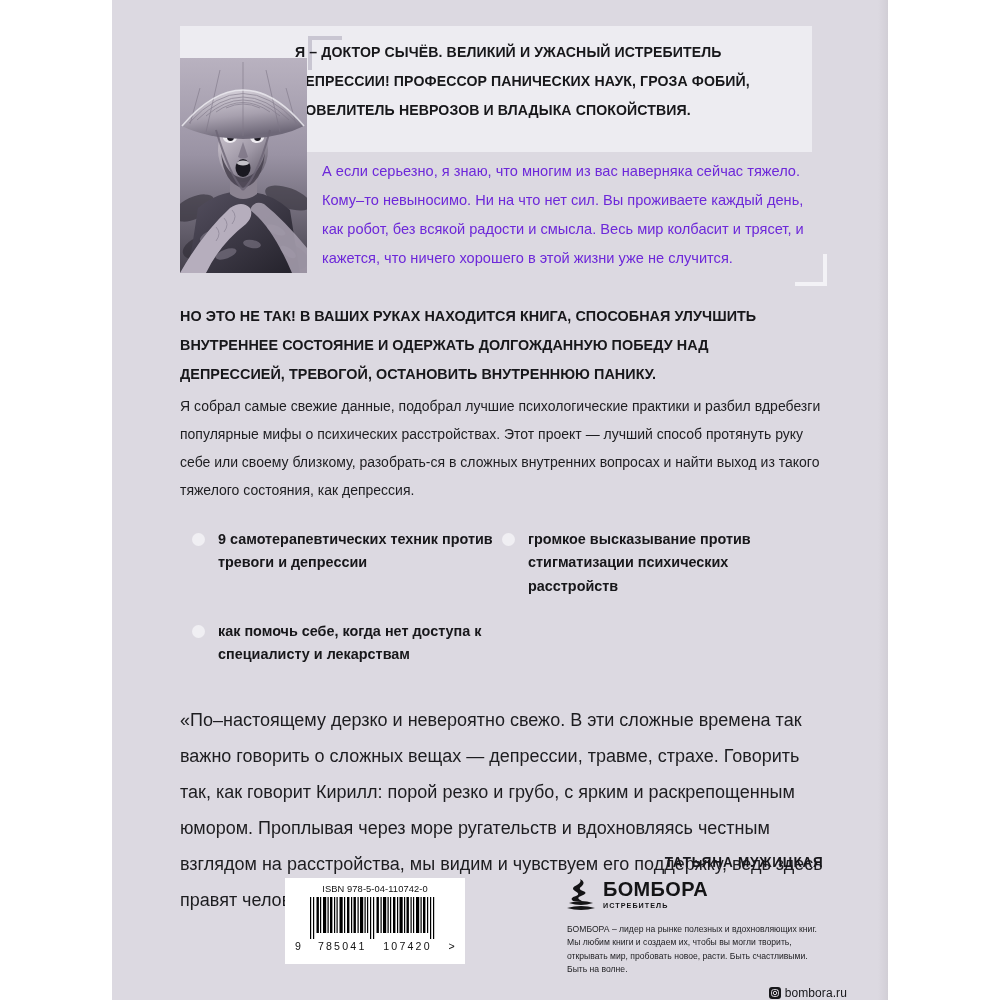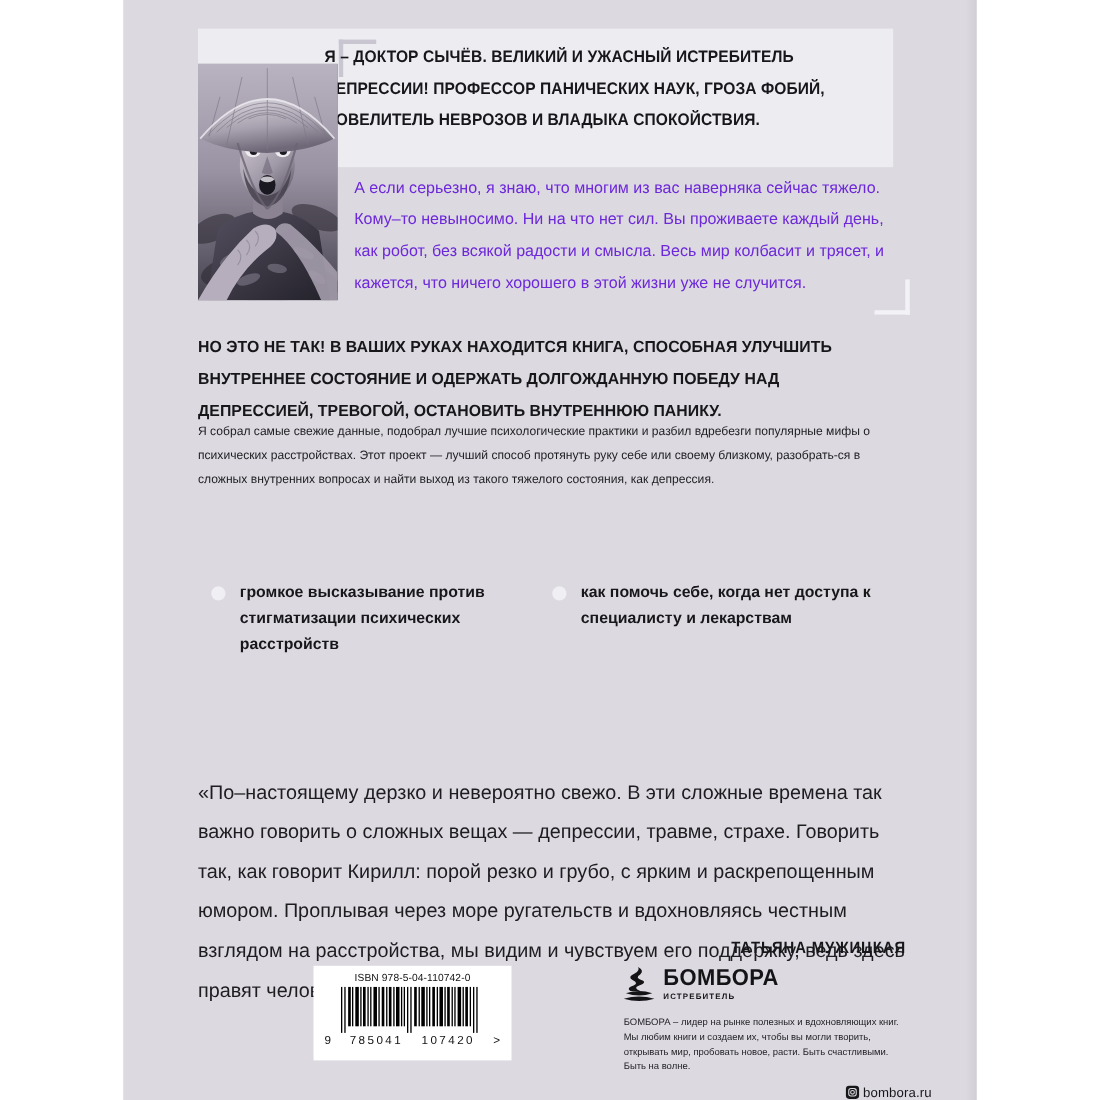--- a/index.html
+++ b/index.html
@@ -117,23 +117,23 @@
     text-transform: uppercase;
     letter-spacing: 0.05px;
     transform: scaleX(0.985);
     transform-origin: left top;
   }
 
   
   .body-para {
     position: absolute;
     left: 68px;
-    top: 381px;
+    top: 392px;
     width: 645px;
-    font-size: 11px;
+    font-size: 14px;
     line-height: 2.0;
     color: #1d1d20;
   }
 
   
   .bullets {
     position: absolute;
     left: 80px;
     top: 528px;
     width: 640px;
@@ -389,20 +389,24 @@
 
   <div class="bracket bracket-br"></div>
 
   <div class="intro-para">А если серьезно, я знаю, что многим из вас наверняка сейчас тяжело. Кому–то невыносимо. Ни на что нет сил. Вы проживаете каждый день, как робот, без всякой радости и смысла. Весь мир колбасит и трясет, и кажется, что ничего хорошего в этой жизни уже не случится.</div>
 
   <div class="bold-statement">НО ЭТО НЕ ТАК! В ВАШИХ РУКАХ НАХОДИТСЯ КНИГА, СПОСОБНАЯ УЛУЧШИТЬ ВНУТРЕННЕЕ СОСТОЯНИЕ И ОДЕРЖАТЬ ДОЛГОЖДАННУЮ ПОБЕДУ НАД ДЕПРЕССИЕЙ, ТРЕВОГОЙ, ОСТАНОВИТЬ ВНУТРЕННЮЮ ПАНИКУ.</div>
 
   <div class="body-para">Я собрал самые свежие данные, подобрал лучшие психологические практики и разбил вдребезги популярные мифы о психических расстройствах. Этот проект — лучший способ протянуть руку себе или своему близкому, разобрать-ся в сложных внутренних вопросах и найти выход из такого тяжелого состояния, как депрессия.</div>
 
   <div class="bullets">
+    <div class="bullet-item">
+      <span class="bullet-dot"></span>
+      <span class="bullet-label">9 самотерапевтических техник против тревоги и депрессии</span>
+    </div>
     <div class="bullet-item">
       <span class="bullet-dot"></span>
       <span class="bullet-label">громкое высказывание против стигматизации психических расстройств</span>
     </div>
     <div class="bullet-item">
       <span class="bullet-dot"></span>
       <span class="bullet-label">как помочь себе, когда нет доступа к специалисту и лекарствам</span>
     </div>
   </div>
 

